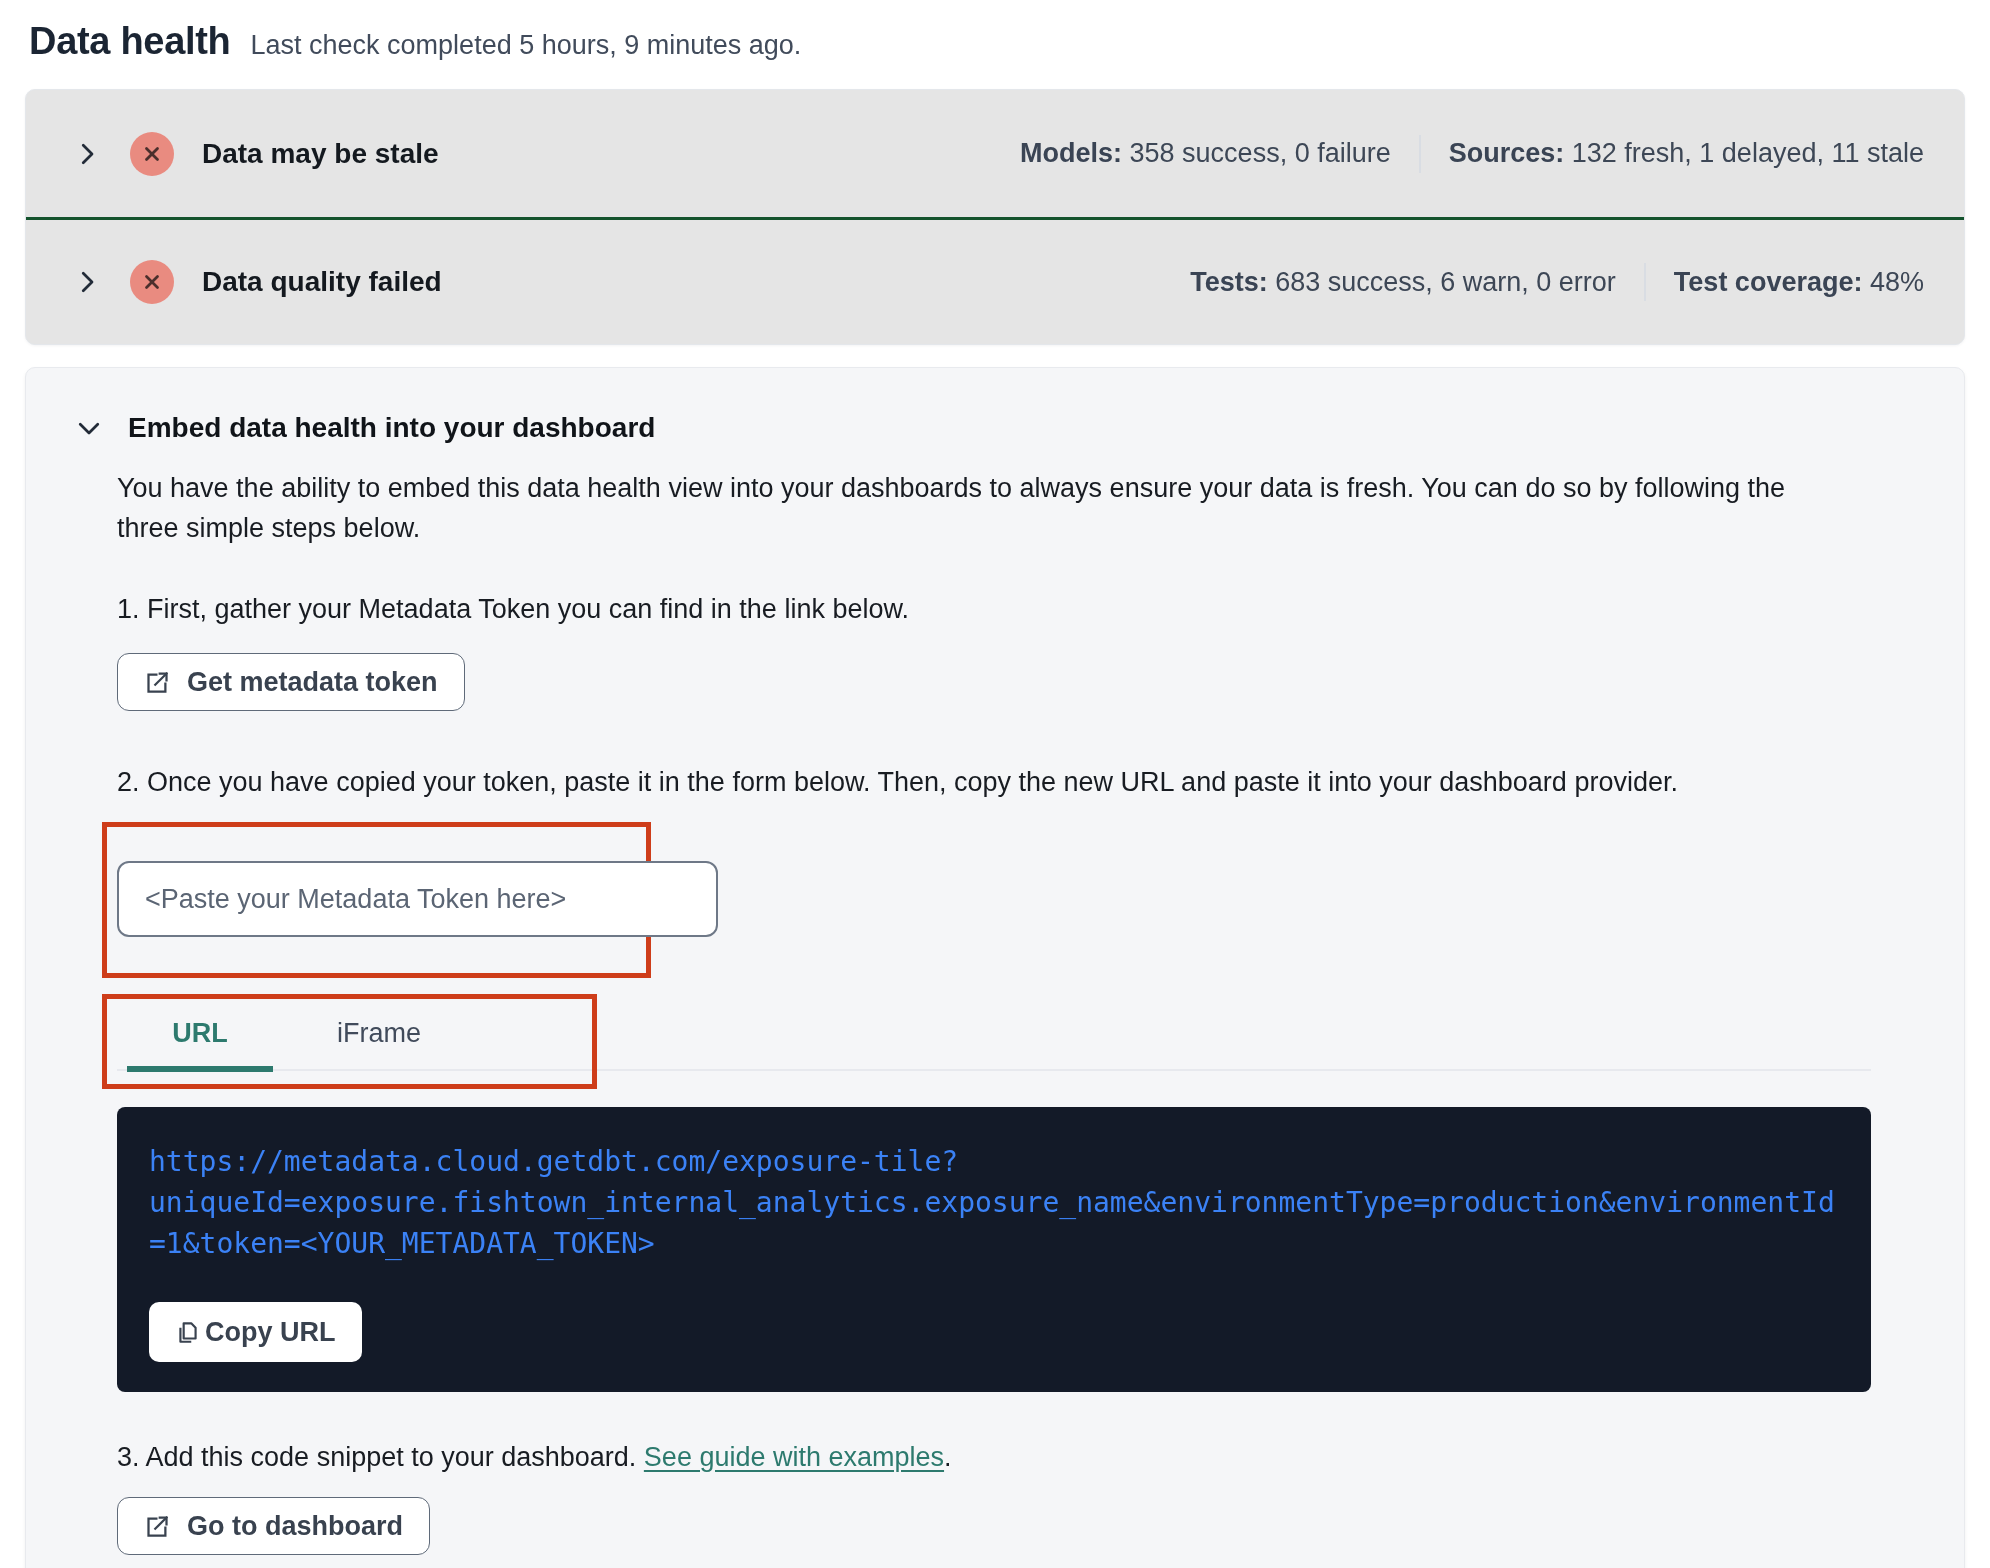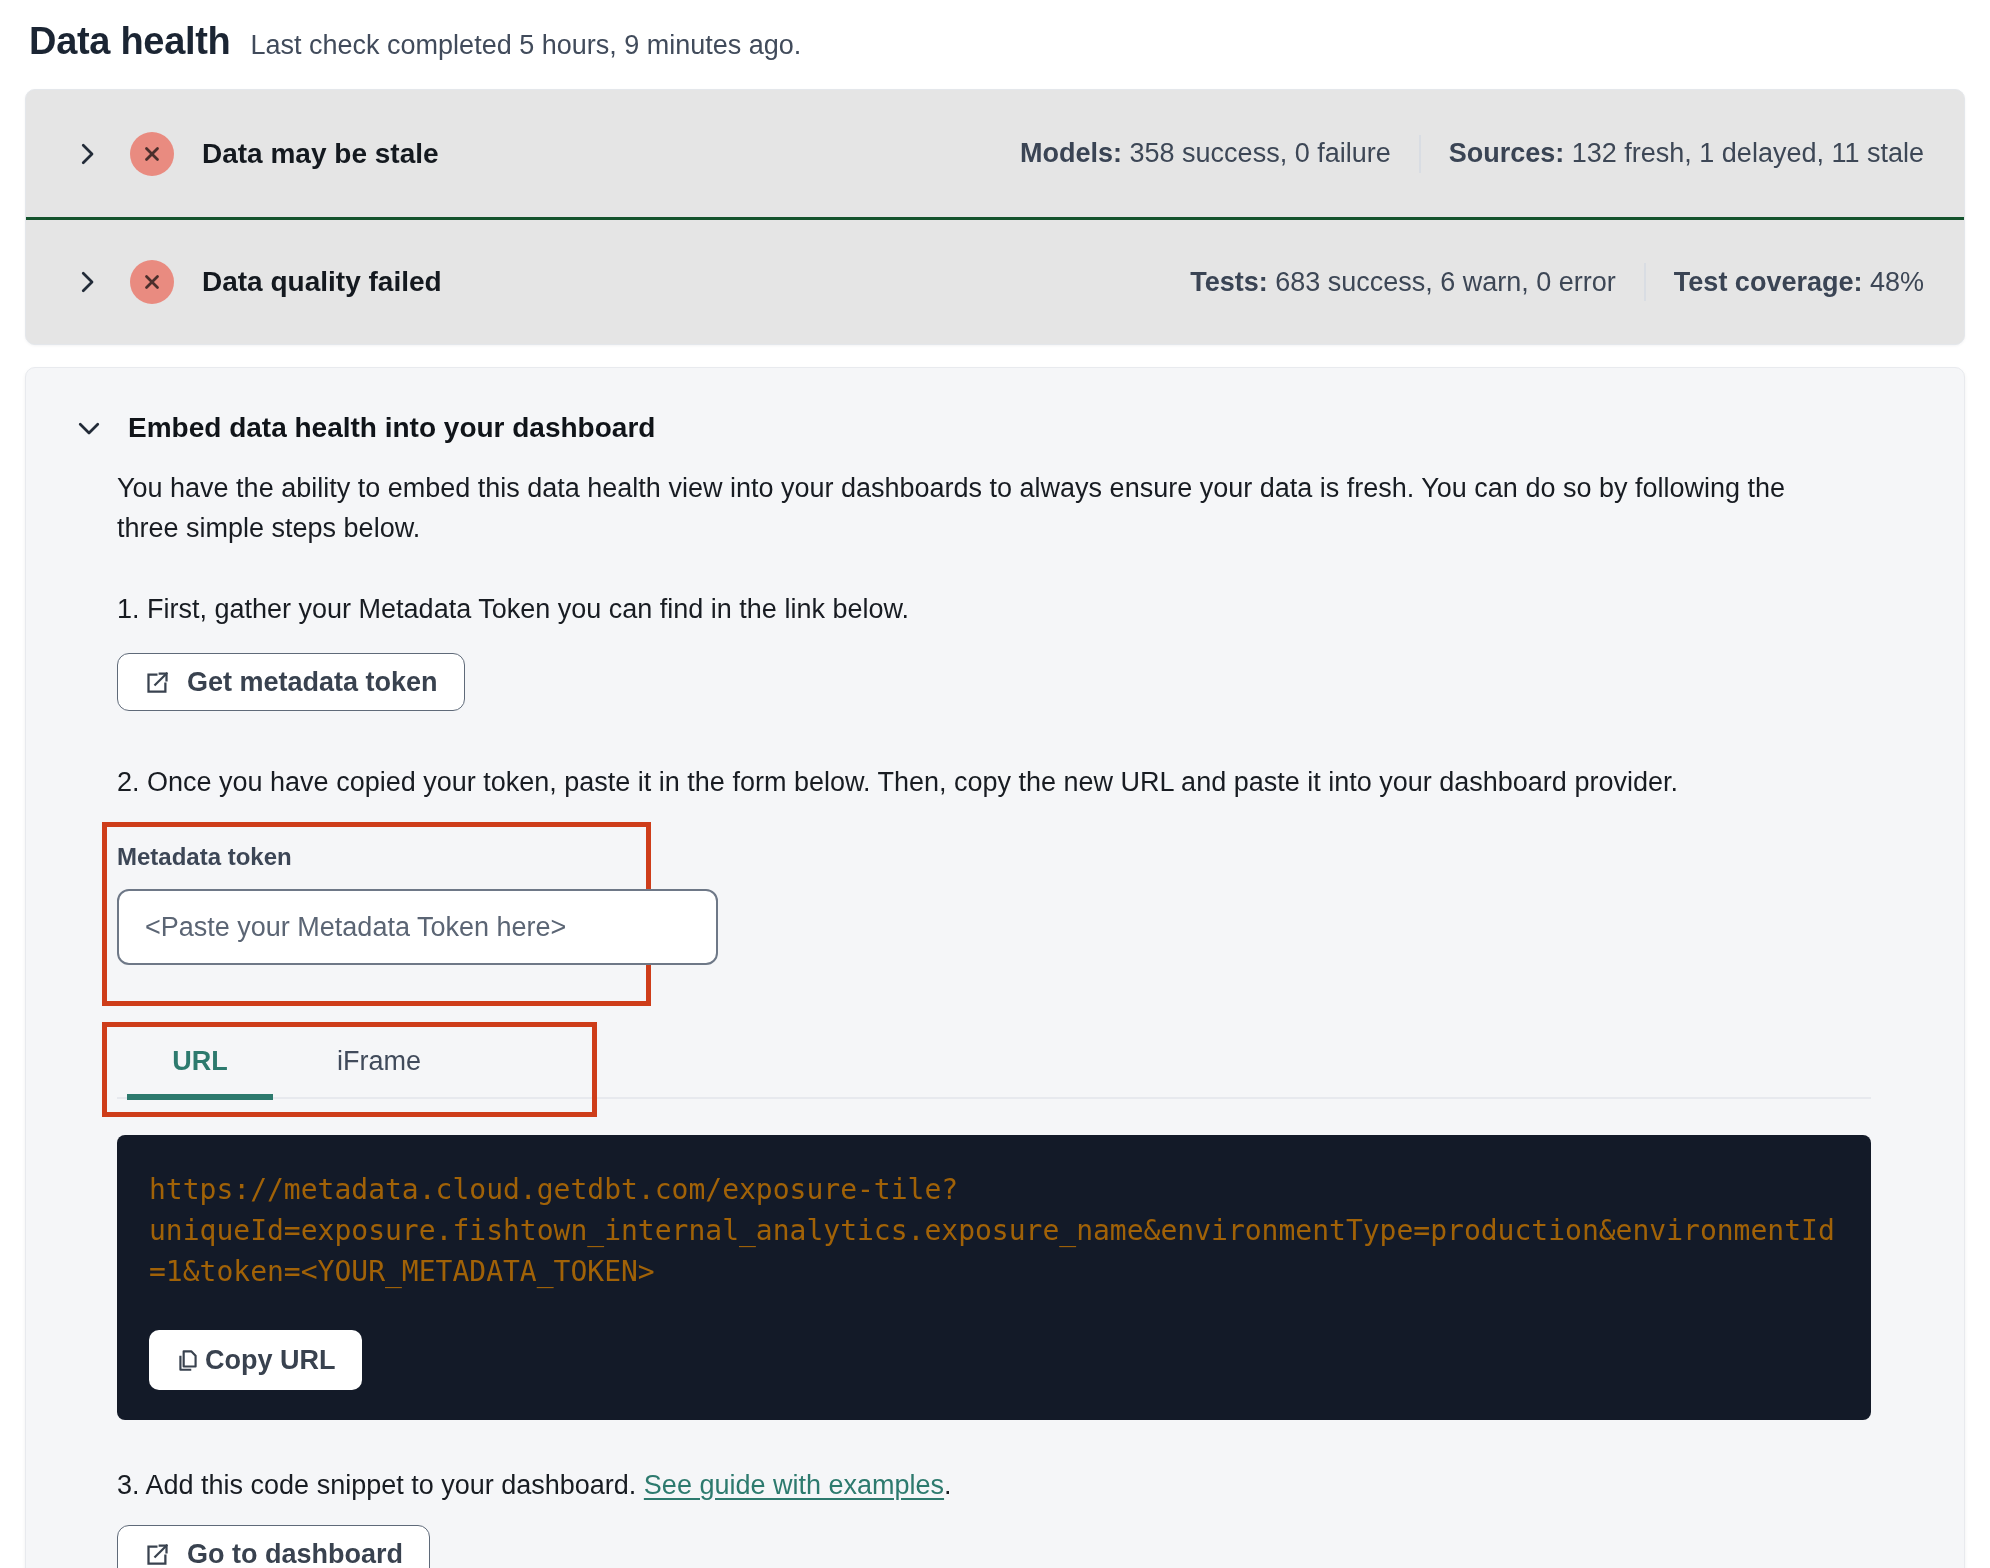--- a/index.html
+++ b/index.html
@@ -59,21 +59,21 @@
   .tab-bar { display:flex; border-bottom:2px solid #e7e9ee; }
   .tab { position:relative; width:166px; text-align:center; padding:12px 0 20px 0; font-size:27px;
          color:#414b5b; cursor:pointer; }
   .tab.wide { width:192px; }
   .tab.active { color:#2d7a6e; font-weight:700; }
   .tab.active::after { content:""; position:absolute; left:10px; right:10px; bottom:-3px; height:6px; background:#2d7a6e; }
 
   
   .code-block { margin-top:36px; width:1754px; background:#131a28; border-radius:8px;
                 padding:34px 32px 30px 32px; }
-  .code-text { font-family:"DejaVu Sans Mono", monospace; font-size:28px; line-height:41px; color:#a16207;
+  .code-text { font-family:"DejaVu Sans Mono", monospace; font-size:28px; line-height:41px; color:#3b82f6;
                overflow-wrap:anywhere; word-break:break-word; }
   .btn-copy { display:inline-flex; align-items:center; gap:4px; margin-top:38px; background:#fff;
               border:none; border-radius:10px; height:60px; padding:0 26px; font-size:27px; font-weight:700;
               color:#39424f; cursor:pointer; font-family:inherit; }
   .btn-copy svg { width:26px; height:26px; }
 
   .link { color:#2d7a6e; text-decoration:underline; text-underline-offset:4px; cursor:pointer; }
 </style>
 </head>
 <body>
@@ -145,21 +145,20 @@
             <path d="M11 5 H4 V20 H19 V13"></path>
             <line x1="10" y1="14" x2="20" y2="4"></line>
             <polyline points="14 4 20 4 20 10"></polyline>
           </svg>
         <span>Get metadata token</span>
       </button>
 
       <p class="step-text step-2">2. Once you have copied your token, paste it in the form below. Then, copy the new URL and paste it into your dashboard provider.</p>
 
       <div class="annot-token">
-        <div class="field-label">Metadata token</div>
         <input class="token-input" type="text" placeholder="&lt;Paste your Metadata Token here&gt;" style="">
       </div>
 
       <div class="tabs-wrap">
         <div class="annot-tabs"></div>
         <div class="tab-bar">
           <div class="tab active">URL</div>
           <div class="tab wide">iFrame</div>
         </div>
       </div>

